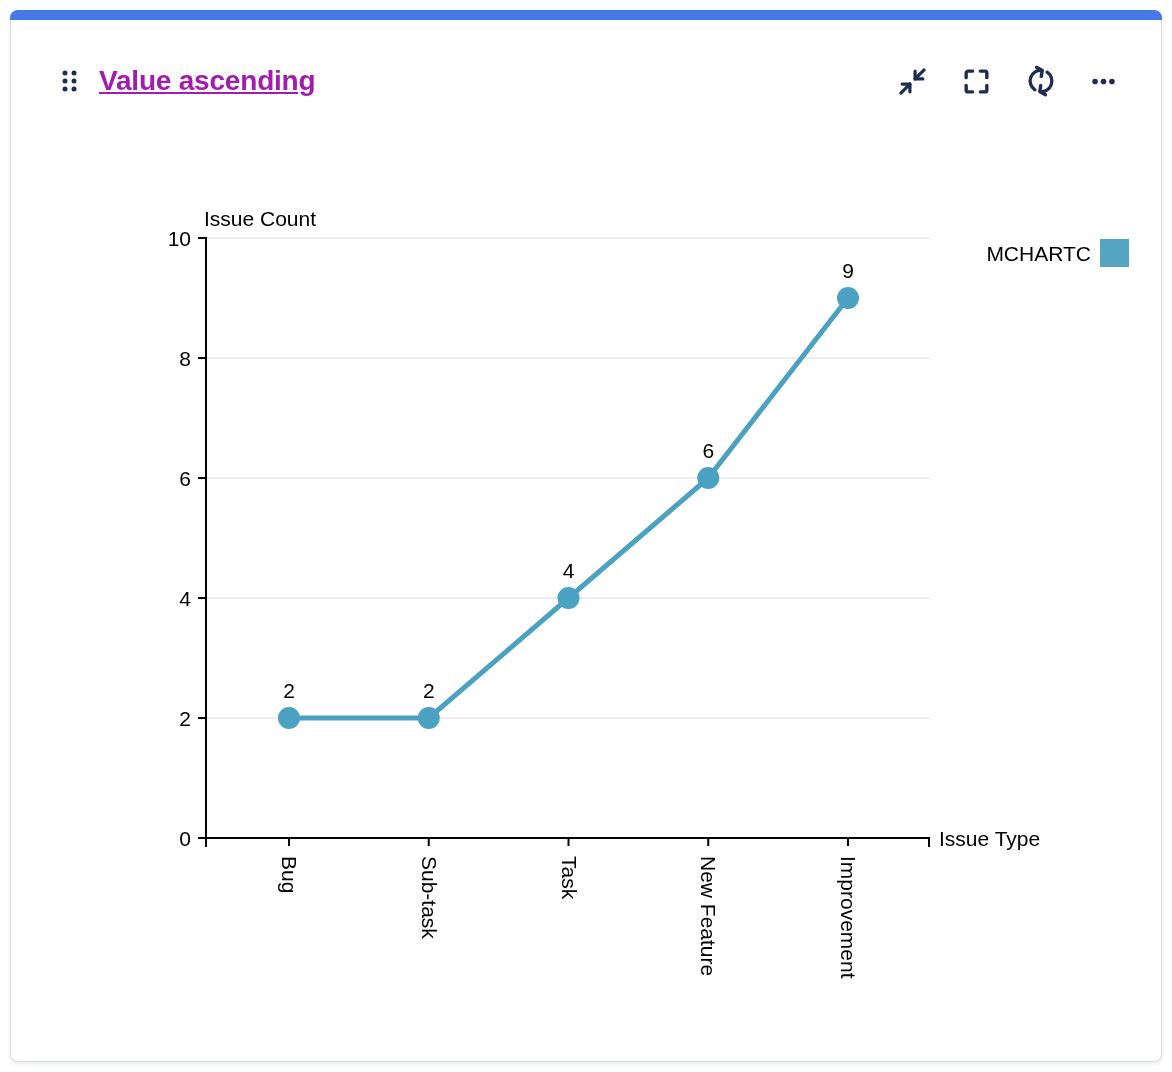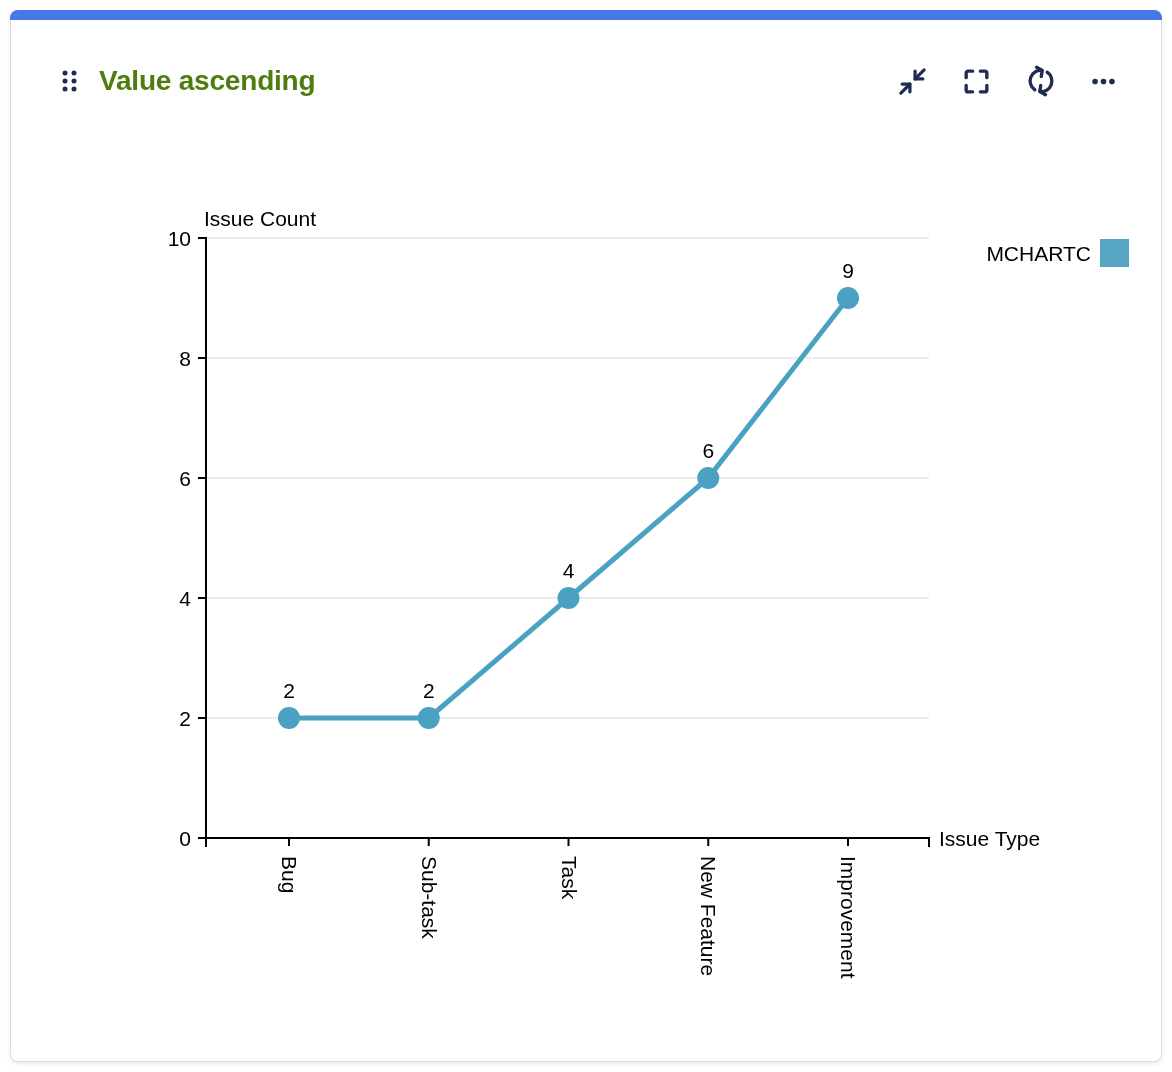--- a/index.html
+++ b/index.html
@@ -44,21 +44,21 @@
             <circle cx="6" cy="5" r="2.5"></circle>
               <circle cx="15" cy="5" r="2.5"></circle>
             <circle cx="6" cy="13" r="2.5"></circle>
               <circle cx="15" cy="13" r="2.5"></circle>
             <circle cx="6" cy="21" r="2.5"></circle>
               <circle cx="15" cy="21" r="2.5"></circle>
           </g>
         </svg>
       </span>
 
-      <h2 class="title" style="color: #4d7c0f;">Value ascending</h2>
+      <h2 class="title" style="color: #a21caf; text-decoration: underline;">Value ascending</h2>
 
       <div class="actions">
         <button class="iconbtn">
           <span>
             <svg width="31" height="31" viewBox="0 0 24 24" fill="none" stroke-width="2.5" stroke-linecap="round" stroke-linejoin="round" class="navy-stroke" stroke="#1e2c52">
               <polyline points="4 14 10 14 10 20"></polyline>
               <line x1="3" y1="21" x2="10" y2="14"></line>
               <polyline points="20 10 14 10 14 4"></polyline>
               <line x1="21" y1="3" x2="14" y2="10"></line>
             </svg>

